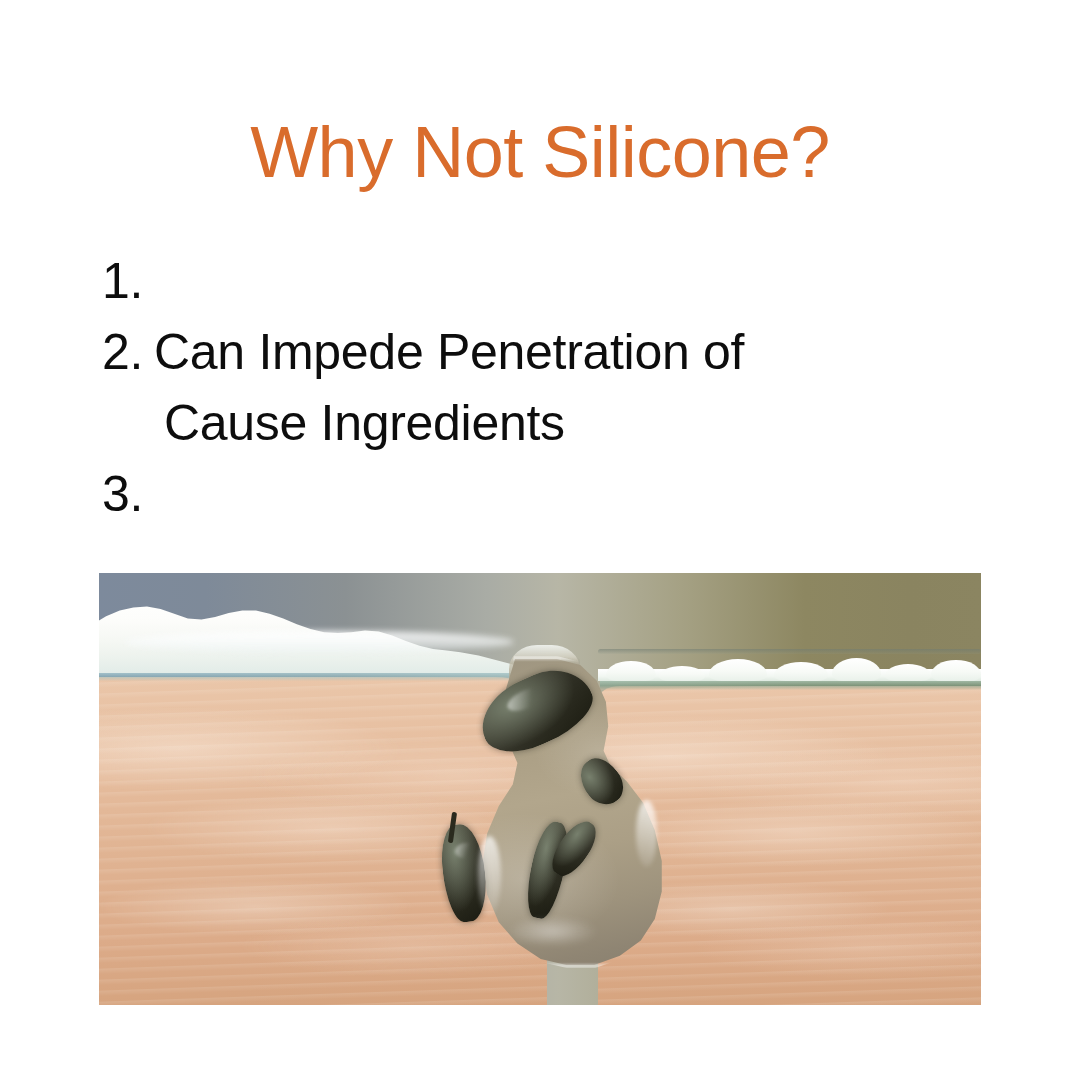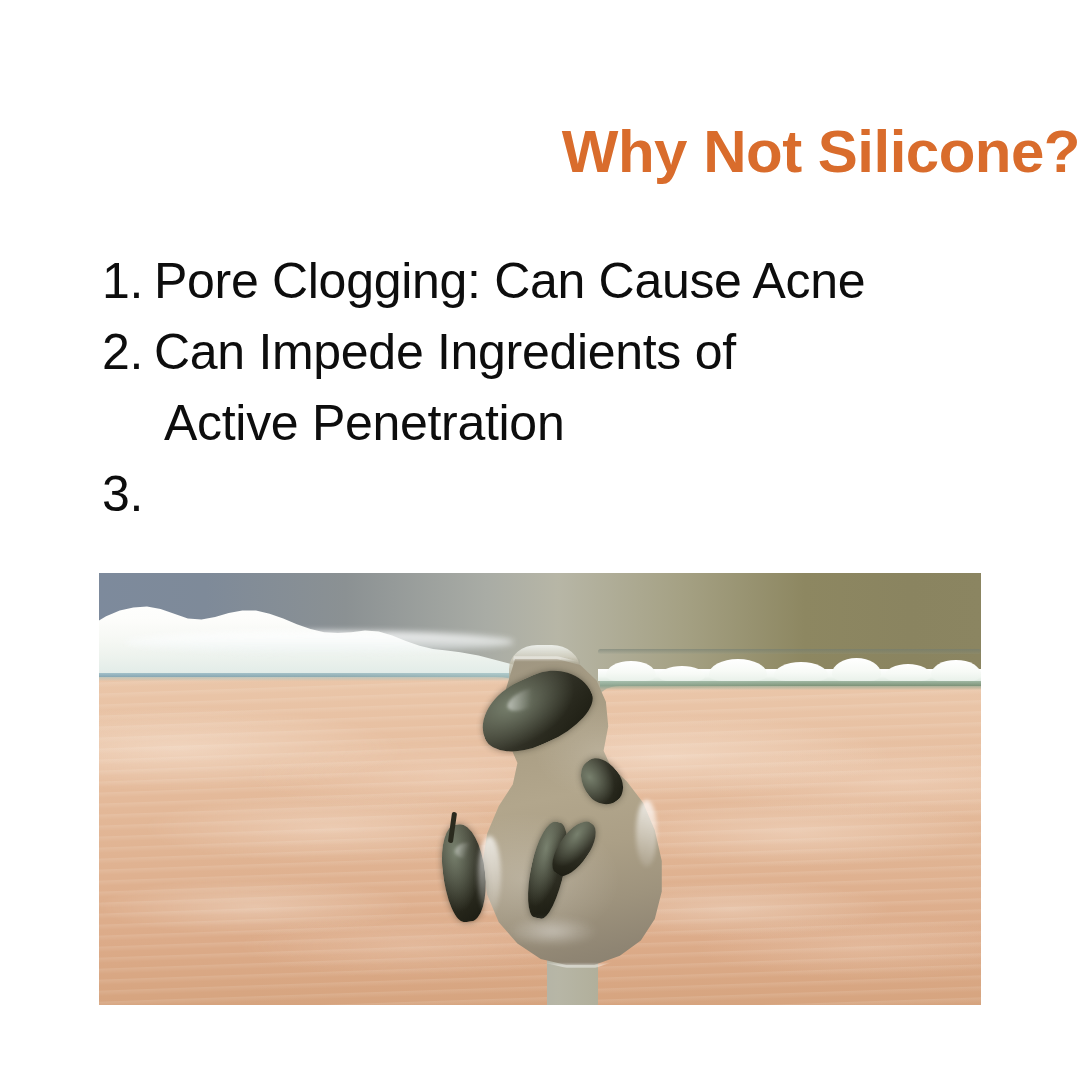--- a/index.html
+++ b/index.html
@@ -23,24 +23,24 @@
     background: #ffffff;
     box-sizing: border-box;
   }
 
   
   #title {
     position: absolute;
     left: 0;
     top: 104px;
     width: 1080px;
-    text-align: right;
-    font-size: 60px;
+    text-align: center;
+    font-size: 72px;
     line-height: 96px;
-    font-weight: 700;
+    font-weight: 400;
     letter-spacing: -0.5px;
     color: #D96C2C;
     white-space: nowrap;
   }
 
   
   #list {
     position: absolute;
     left: 96px;
     top: 246px;
@@ -371,28 +371,27 @@
 <body>
 
 <div id="poster">
 
   <div id="title">Why Not Silicone?</div>
 
   <div id="list">
 
     <div class="li-row">
       <span class="li-marker">1.</span>
-      <span class="li-text">Pore Clogging: Can Cause Acne</span>
     </div>
 
     <div class="li-row">
       <span class="li-marker">2.</span>
       <span class="li-text">
-        <span>Can Impede Ingredients of</span>
-        <span class="wrap2">Active Penetration</span>
+        <span>Can Impede Penetration of</span>
+        <span class="wrap2">Cause Ingredients</span>
       </span>
     </div>
 
     <div class="li-row">
       <span class="li-marker">3.</span>
     </div>
 
   </div>
 
   <div id="illus">

